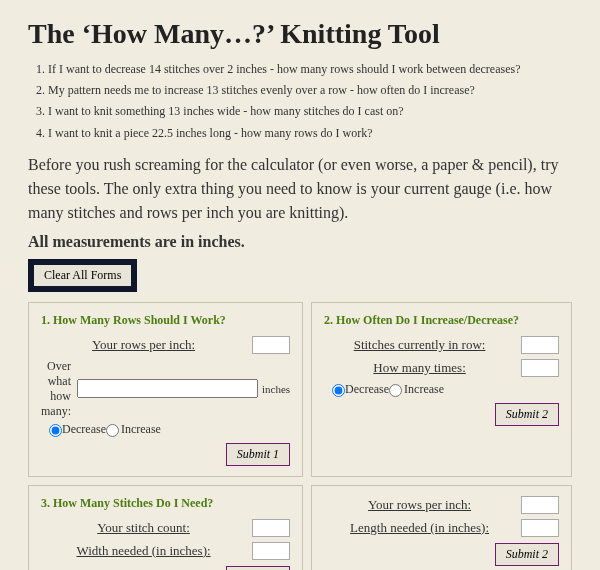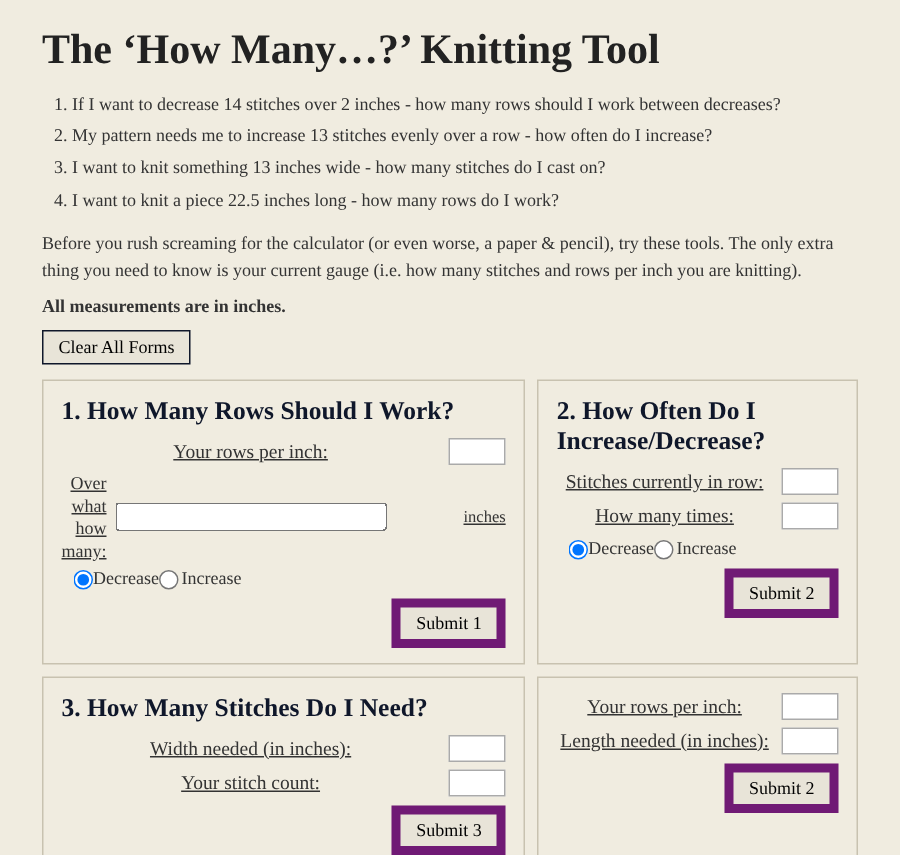--- a/index.html
+++ b/index.html
@@ -25,54 +25,54 @@
     .intro-list {
       margin-left: 20px;
       margin-bottom: 10px;
       font-size: 12px;
       line-height: 1.6;
     }
     .intro-list li {
       margin-bottom: 2px;
     }
     .intro-text {
-      font-size: 12px;
+      font-size: 16px;
       margin-bottom: 8px;
       line-height: 1.5;
     }
     .measurements-label {
       font-weight: bold;
-      font-size: 12px;
+      font-size: 16px;
       margin-bottom: 8px;
     }
     .clear-btn {
       background-color: #e8e4d8;
-      border: 1px solid #0f172a;
+      border: 6px solid #0f172a;
       padding: 3px 10px;
       font-size: 12px;
       cursor: pointer;
       font-family: Georgia, serif;
       margin-bottom: 10px;
     }
     .forms-grid {
       display: grid;
       grid-template-columns: 1fr 1fr;
       gap: 8px;
       margin-bottom: 8px;
     }
     .form-box {
       background-color: #f0ece0;
       border: 1px solid #c8c2b0;
       padding: 10px 12px 10px 12px;
     }
     .form-box-title {
       font-weight: bold;
-      font-size: 17px;
-      margin-bottom: 8px;
-      color: #0f172a;
+      font-size: 12px;
+      margin-bottom: 8px;
+      color: #4d7c0f;
     }
     .field-row {
       display: flex;
       align-items: center;
       margin-bottom: 5px;
       font-size: 12px;
     }
     .field-row label {
       flex: 1;
       text-align: center;
@@ -88,46 +88,45 @@
       font-size: 12px;
       padding: 1px 2px;
     }
     .submit-row {
       display: flex;
       justify-content: flex-end;
       margin-top: 6px;
     }
     .submit-btn {
       background-color: #e8e4d8;
-      border: 6px solid #701a75;
+      border: 1px solid #701a75;
       padding: 3px 10px;
       font-size: 12px;
       cursor: pointer;
       font-family: Georgia, serif;
+      font-style: italic;
     }
     .inches-note {
       font-size: 11px;
       margin-left: 4px;
     }
     .over-row {
       display: flex;
       align-items: center;
       margin-bottom: 3px;
       font-size: 12px;
-      text-decoration: underline;
     }
     .over-row label {
       flex: 1;
       text-align: right;
       margin-right: 6px;
     }
     .over-row-inner {
       display: flex;
       align-items: center;
-      gap: 47px;
     }
     .decrease-increase-row {
       display: flex;
       align-items: flex-end;
       font-size: 12px;
       margin-bottom: 2px;
       padding-left: 8px;
     }
     .decrease-increase-row .increase-label {
       margin-left: 2px;
@@ -205,26 +204,26 @@
 
       <div class="submit-row">
         <button class="submit-btn">Submit 2</button>
       </div>
     </div>
 
     <div class="form-box">
       <div class="form-box-title">3. How Many Stitches Do I Need?</div>
 
       <div class="field-row">
+        <label>Your stitch count:</label>
+        <input type="text" style="">
+      </div>
+
+      <div class="field-row">
         <label>Width needed (in inches):</label>
-        <input type="text" style="">
-      </div>
-
-      <div class="field-row">
-        <label>Your stitch count:</label>
         <input type="text" style="">
       </div>
 
       <div class="submit-row">
         <button class="submit-btn">Submit 3</button>
       </div>
     </div>
 
     <div class="form-box">
 

